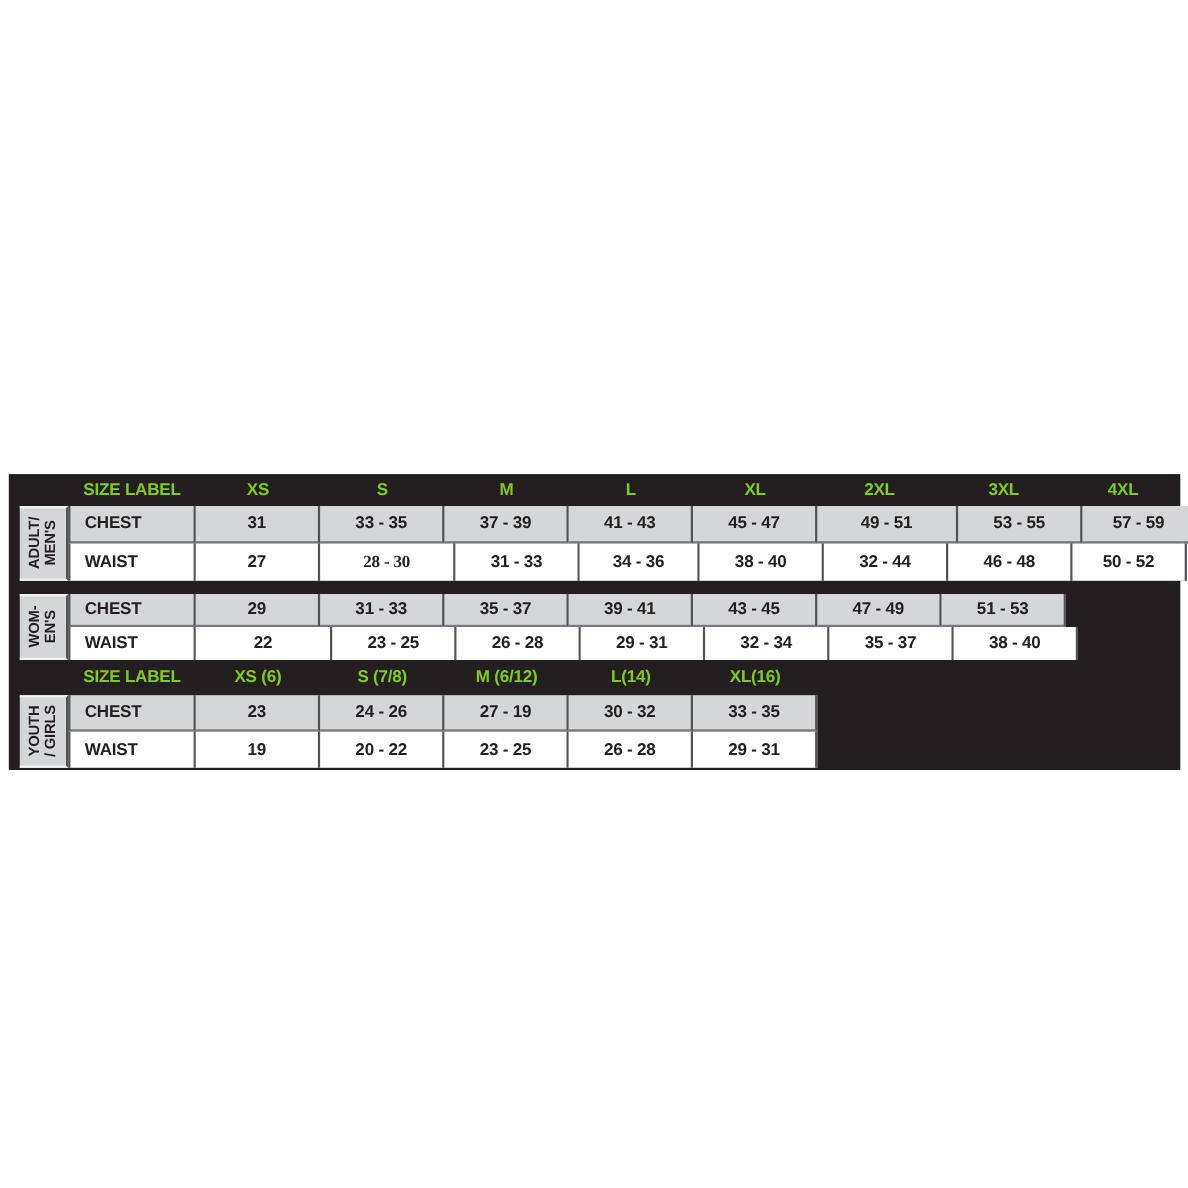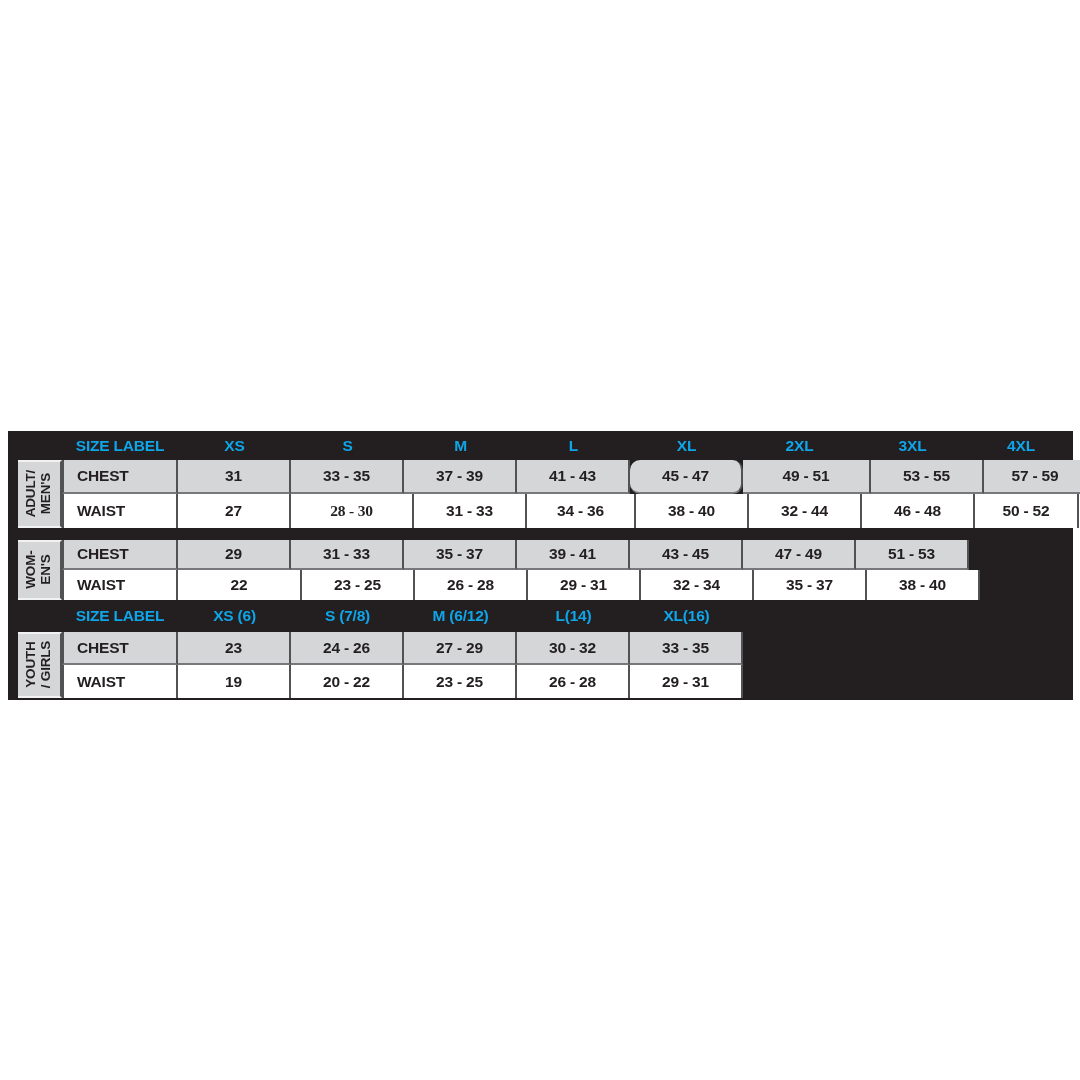--- a/index.html
+++ b/index.html
@@ -20,21 +20,21 @@
   }
   
   #size-table{
     position:absolute;left:8px;top:431px;width:1065px;height:269px;
     background:#231f20;
   }
   .abs{position:absolute;box-sizing:border-box;}
   .hdr-row{display:flex;align-items:stretch;}
   .hdr-cell{
     box-sizing:border-box;display:flex;align-items:center;justify-content:center;
-    color:#0ea5e9;font-weight:bold;font-size:15.5px;letter-spacing:-0.2px;
+    color:#84cc16;font-weight:bold;font-size:15.5px;letter-spacing:-0.2px;
   }
   .data-row{display:flex;align-items:stretch;background:#231f20;}
   .cell{
     box-sizing:border-box;display:flex;align-items:center;justify-content:center;
     font-weight:bold;font-size:15.5px;letter-spacing:-0.2px;
     border-right:2px solid #515254;
   }
   .row-gray .cell{background:#d5d6d8;}
   .row-white .cell{background:#ffffff;}
   .row-gray .cell{border-bottom:2px solid #77787b;}
@@ -71,21 +71,21 @@
       <div class="abs section-label" style="left: 10px; top: 29px; width: 44px; height: 68px;">
         <span class="rot">ADULT/
 MEN'S</span>
       </div>
       <div class="abs data-row row-gray" style="left: 54px; top: 29px; height: 34px;">
         <div class="cell name-cell" style="width: 116px;">CHEST</div>
         <div class="cell" style="width: 113px;">31</div>
         <div class="cell" style="width: 113px;">33 - 35</div>
         <div class="cell" style="width: 113px;">37 - 39</div>
         <div class="cell" style="width: 113px;">41 - 43</div>
-        <div class="cell" style="width: 113px; border-radius: 10px;">45 - 47</div>
+        <div class="cell" style="width: 113px;">45 - 47</div>
         <div class="cell" style="width: 128px;">49 - 51</div>
         <div class="cell" style="width: 113px;">53 - 55</div>
         <div class="cell" style="width: 104px;">57 - 59</div>
       </div>
       <div class="abs data-row row-white" style="left: 54px; top: 63px; height: 34px;">
         <div class="cell name-cell" style="width: 116px;">WAIST</div>
         <div class="cell" style="width: 113px;">27</div>
         <div class="cell" style="width: 123px; font-family: Liberation Serif, serif;">28 - 30</div>
         <div class="cell" style="width: 113px;">31 - 33</div>
         <div class="cell" style="width: 109px;">34 - 36</div>
@@ -127,21 +127,21 @@
         <div class="hdr-cell" style="width: 113px;">XL(16)</div>
       </div>
       <div class="abs section-label" style="left: 10px; top: 201px; width: 44px; height: 66px;">
         <span class="rot">YOUTH
 / GIRLS</span>
       </div>
       <div class="abs data-row row-gray" style="left: 54px; top: 201px; height: 33px;">
         <div class="cell name-cell" style="width: 116px;">CHEST</div>
         <div class="cell" style="width: 113px;">23</div>
         <div class="cell" style="width: 113px;">24 - 26</div>
-        <div class="cell" style="width: 113px;">27 - 29</div>
+        <div class="cell" style="width: 113px;">27 - 19</div>
         <div class="cell" style="width: 113px;">30 - 32</div>
         <div class="cell" style="width: 113px;">33 - 35</div>
       </div>
       <div class="abs data-row row-white" style="left: 54px; top: 234px; height: 33px;">
         <div class="cell name-cell" style="width: 116px;">WAIST</div>
         <div class="cell" style="width: 113px;">19</div>
         <div class="cell" style="width: 113px;">20 - 22</div>
         <div class="cell" style="width: 113px;">23 - 25</div>
         <div class="cell" style="width: 113px;">26 - 28</div>
         <div class="cell" style="width: 113px;">29 - 31</div>

